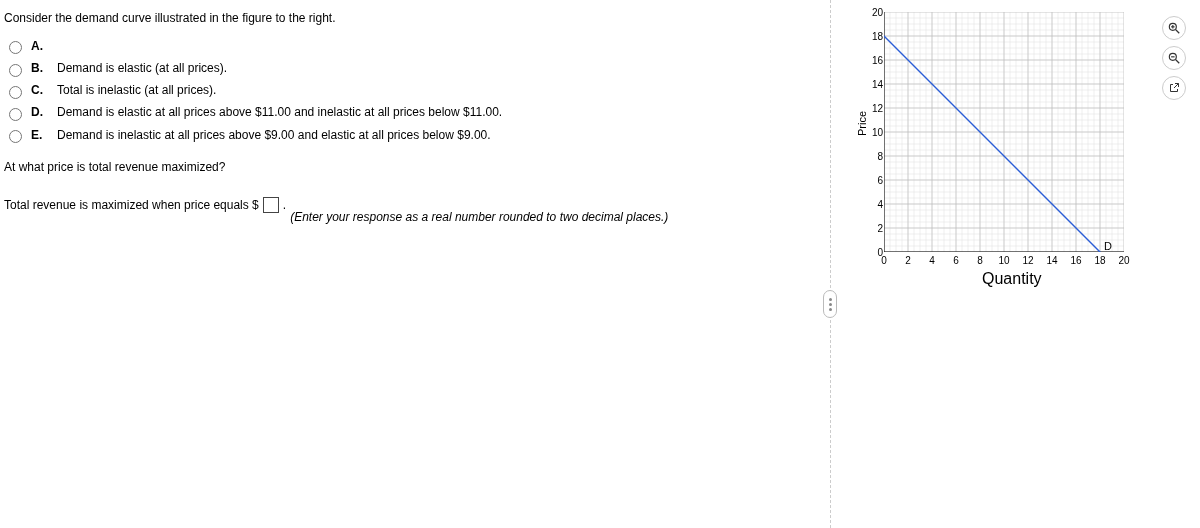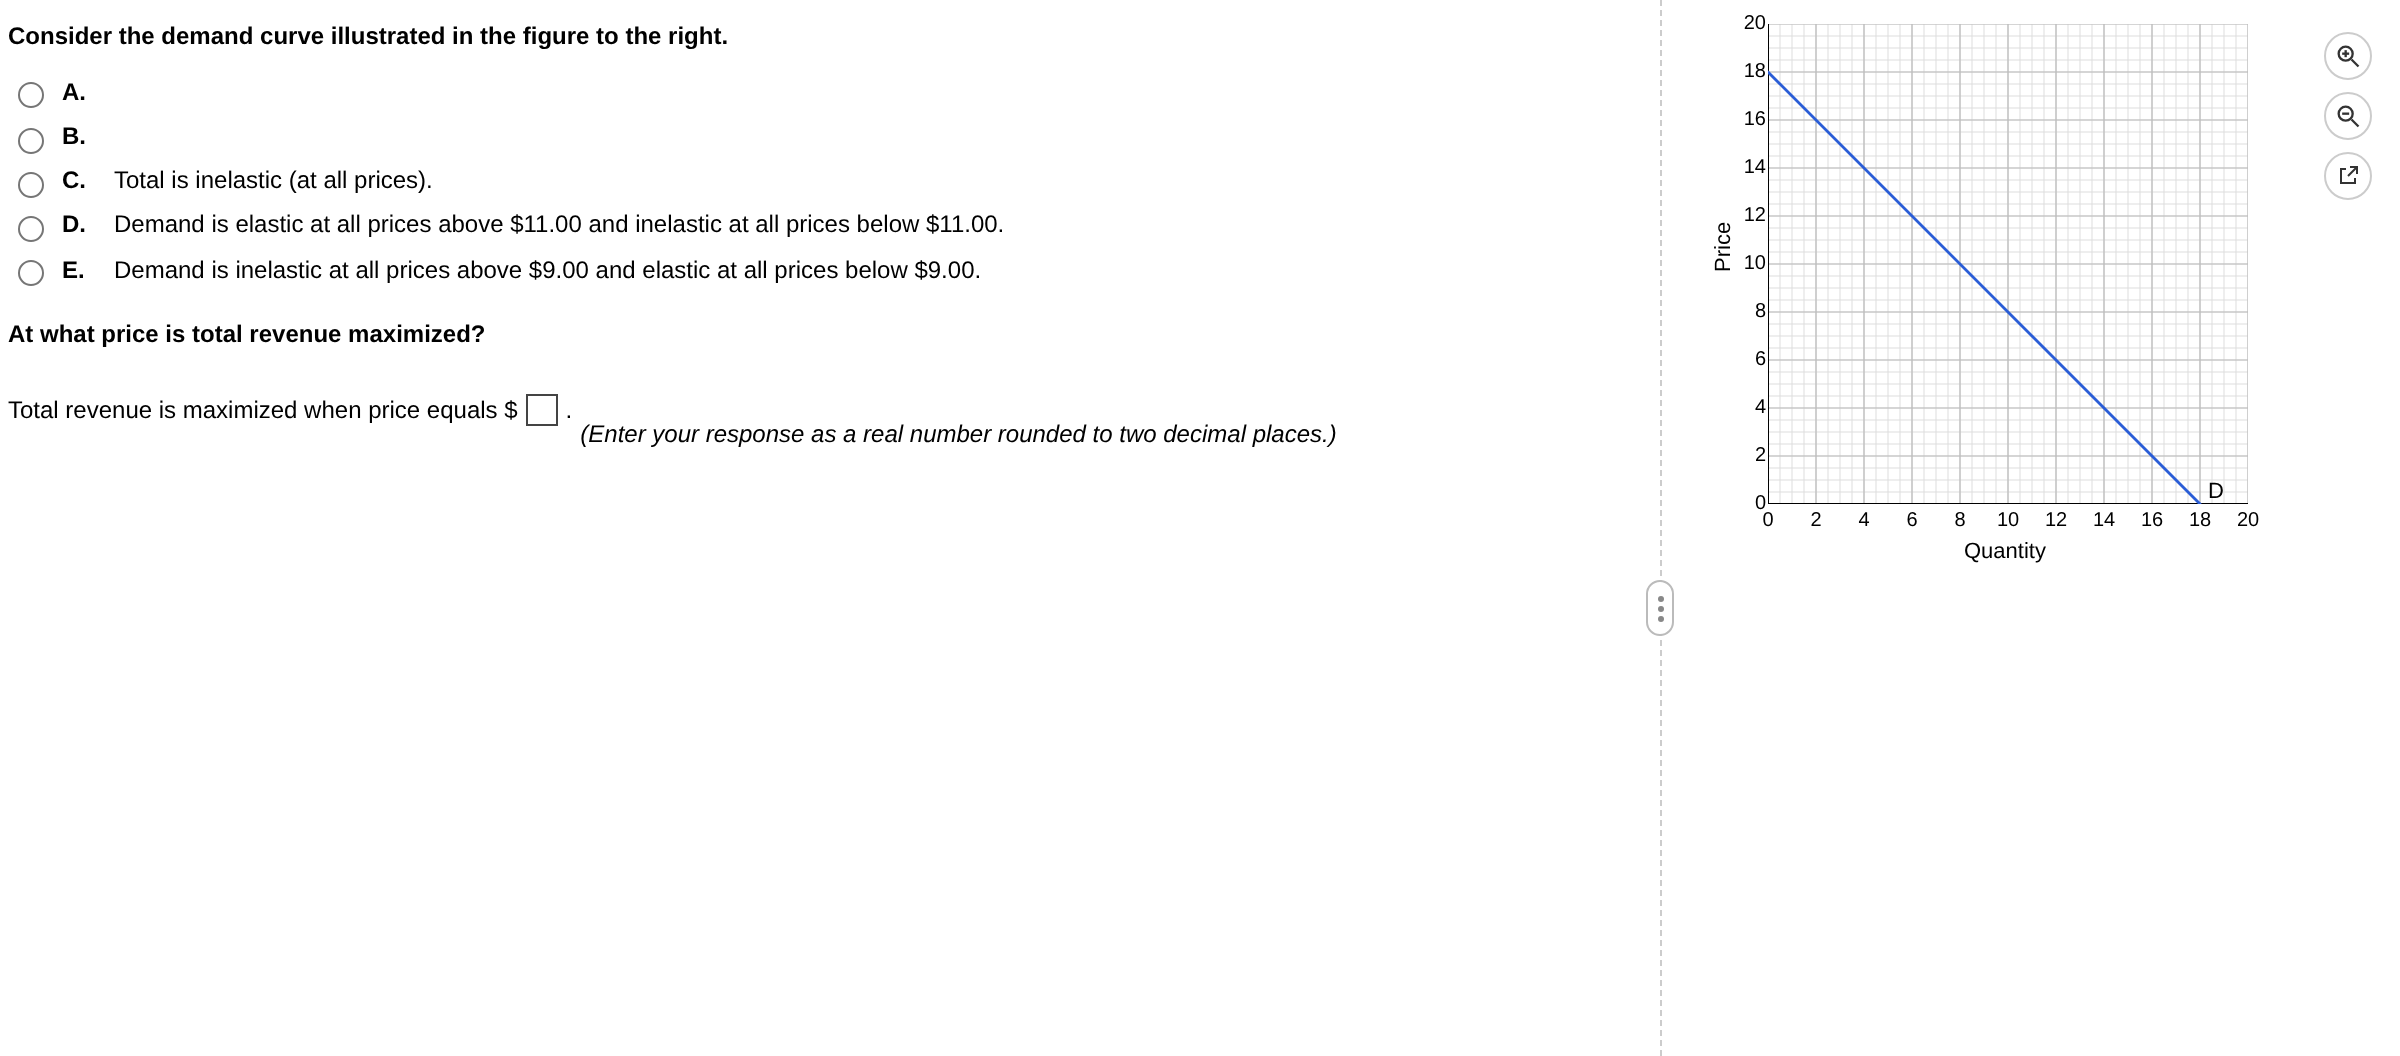--- a/index.html
+++ b/index.html
@@ -16,21 +16,21 @@
   }
   .container {
     display: flex;
     width: 100%;
     padding: 8px 4px;
   }
   .question-panel {
     flex: 0 0 820px;
     padding-right: 8px;
   }
-  .q-text { margin: 2px 0 10px 0; line-height: 1.4; font-weight: bold; }
+  .q-text { margin: 2px 0 10px 0; line-height: 1.4; }
   .choices { margin: 8px 0 14px 0; }
   .choice-row {
     display: flex;
     align-items: center;
     gap: 6px;
     margin: 3px 0;
     line-height: 1.6;
   }
   .choice-row input[type=radio] {
     width: 13px; height: 13px;
@@ -114,21 +114,21 @@
     left: -2px;
     top: 118px;
     transform: rotate(-90deg);
     transform-origin: left center;
     font-size: 11px;
   }
   .x-axis-label {
     position: absolute;
     left: 118px;
     top: 258px;
-    font-size: 11px;
+    font-size: 16px;
   }
   .tick-y {
     position: absolute;
     right: 246px;
     font-size: 10px;
     text-align: right;
     transform: translateY(-50%);
     width: 18px;
   }
   .tick-x {
@@ -166,20 +166,21 @@
     <div class="q-text">Consider the demand curve illustrated in the figure to the right.</div>
 
     <div class="choices">
       <div class="choice-row">
         <input type="radio" name="q1" style="">
         <span class="letter">A.</span>
       </div>
       <div class="choice-row">
         <input type="radio" name="q1" style="">
         <span class="letter">B.</span>
+        <span>Demand is elastic (at all prices).</span>
       </div>
       <div class="choice-row">
         <input type="radio" name="q1" style="">
         <span class="letter">C.</span>
         <span>Total is inelastic (at all prices).</span>
       </div>
       <div class="choice-row">
         <input type="radio" name="q1" style="">
         <span class="letter">D.</span>
         <span>Demand is elastic at all prices above $11.00 and inelastic at all prices below $11.00.</span>

